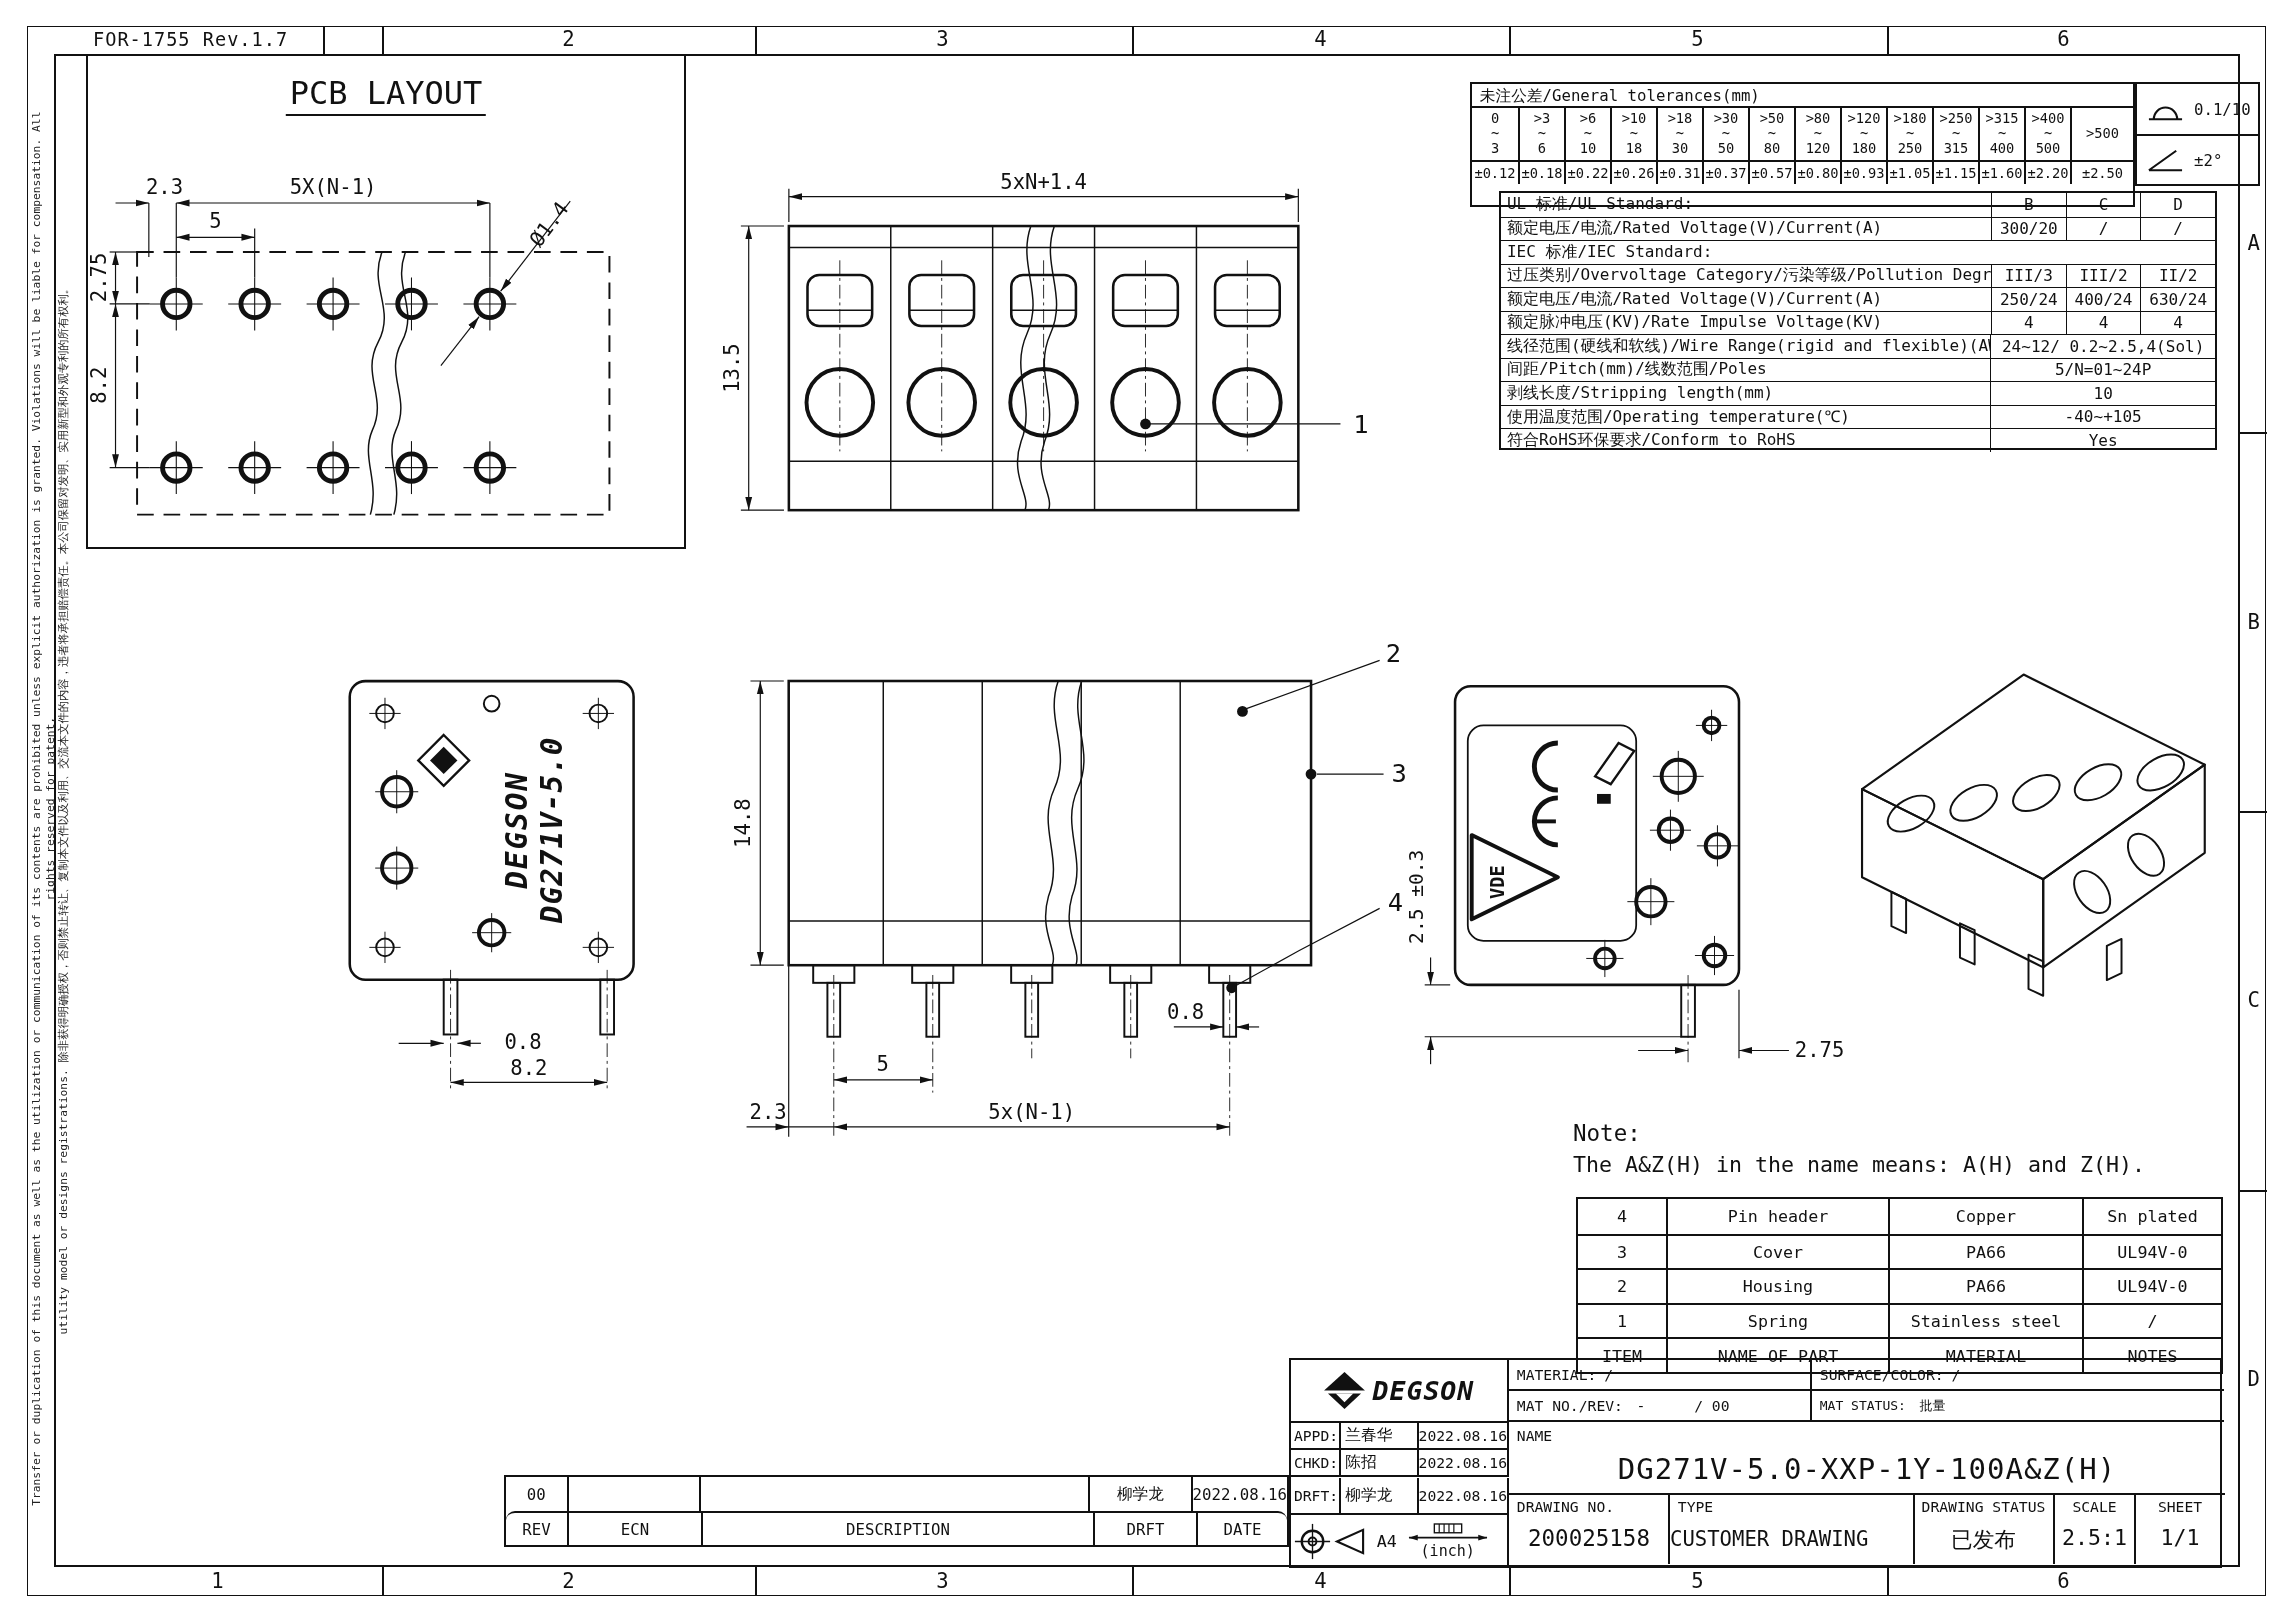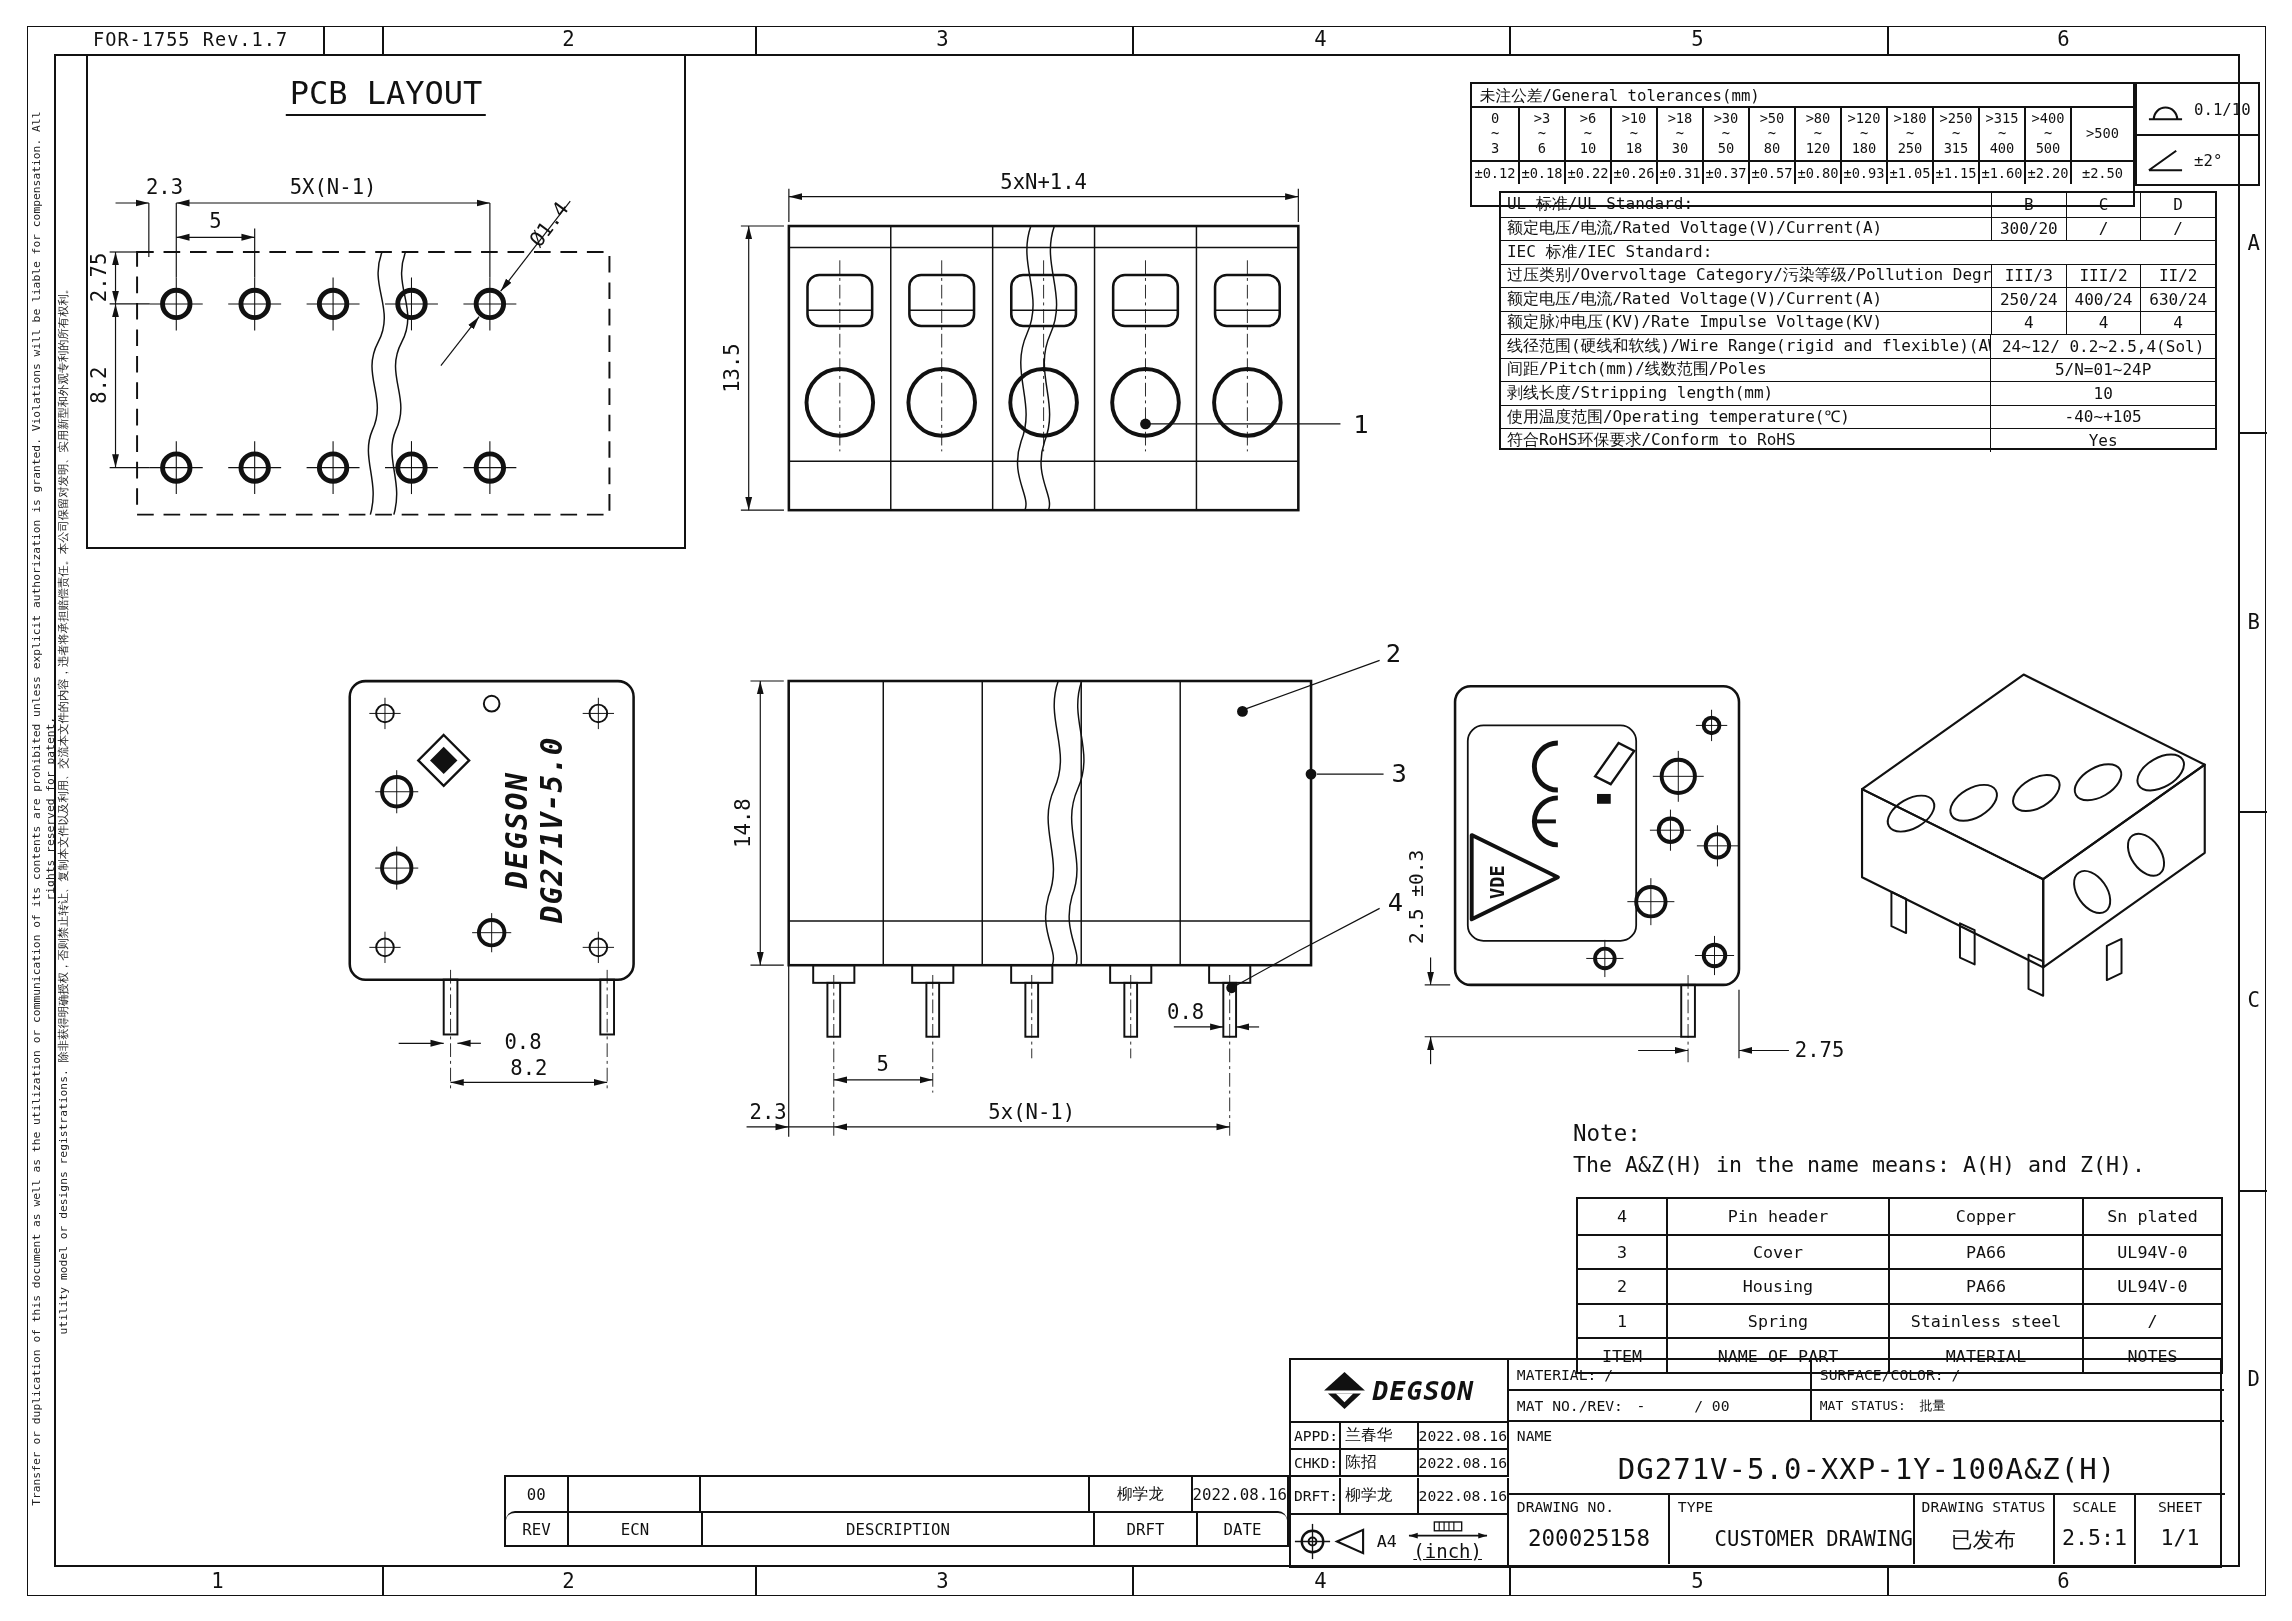--- a/index.html
+++ b/index.html
@@ -657,21 +657,21 @@
           <line x1="38" y1="2" x2="38" y2="11" stroke="#111" stroke-width="1.2"></line>
           <line x1="43" y1="2" x2="43" y2="11" stroke="#111" stroke-width="1.2"></line>
           <line x1="48" y1="2" x2="48" y2="11" stroke="#111" stroke-width="1.2"></line>
           <line x1="2" y1="16" x2="82" y2="16" stroke="#111" stroke-width="1.6" marker-start="url(#arr2)" marker-end="url(#arr2)"></line>
           <defs>
               <marker id="arr2" markerWidth="10" markerHeight="8" refX="9" refY="4" orient="auto-start-reverse" markerUnits="userSpaceOnUse">
                 <path d="M0,1 L9,4 L0,7 z" fill="#111"></path>
               </marker>
             </defs>
         </svg>
-        <span style="font-size:19px;text-decoration:underline;">(inch)</span>
+        <span style="font-size:15px;">(inch)</span>
       </div>
     </div>
 
     <div class="tb" style="left:218px;top:0;width:302px;height:31px;border-bottom:2px solid #111;box-sizing:border-box;display:flex;align-items:center;padding-left:7.8px;font-size:14.7px;gap:7.8px;">
       <span>MATERIAL:</span>
       <span>/</span>
     </div>
     <div class="tb" style="left:519px;top:0;width:414px;height:31px;border-left:2px solid #111;border-bottom:2px solid #111;box-sizing:border-box;display:flex;align-items:center;padding-left:7.8px;font-size:14.7px;gap:7.8px;">
       <span>SURFACE/COLOR:</span>
       <span>/</span>
@@ -690,21 +690,21 @@
       <div style="position:absolute;left:7.8px;top:3.9px;font-size:14.7px;">NAME</div>
       <div style="position:absolute;left:0;right:0;top:29px;text-align:center;font-size:29px;letter-spacing:1px;">DG271V-5.0-XXP-1Y-100A&amp;Z(H)</div>
     </div>
 
     <div class="tb" style="left:218px;top:134px;width:160px;height:70px;box-sizing:border-box;">
       <div class="lbl-sm" style="position:absolute;left:7.8px;top:3.9px;">DRAWING NO.</div>
       <div style="position:absolute;left:0;right:0;top:31px;text-align:center;font-size:22.5px;">200025158</div>
     </div>
     <div class="tb" style="left:377px;top:134px;width:245px;height:70px;border-left:2px solid #111;box-sizing:border-box;">
       <div class="lbl-sm" style="position:absolute;left:7.8px;top:3.9px;">TYPE</div>
-      <div style="position:absolute;left:0;right:0;top:33px;text-align:right;font-size:20.6px;">CUSTOMER DRAWING</div>
+      <div style="position:absolute;left:0;right:0;top:33px;text-align:left;font-size:20.6px;">CUSTOMER DRAWING</div>
     </div>
     <div class="tb" style="left:622px;top:134px;width:139px;height:70px;border-left:2px solid #111;box-sizing:border-box;">
       <div class="lbl-sm" style="position:absolute;left:0;right:0;top:3.9px;text-align:center;">DRAWING STATUS</div>
       <div style="position:absolute;left:0;right:0;top:31px;text-align:center;font-size:21.6px;">已发布</div>
     </div>
     <div class="tb" style="left:762px;top:134px;width:81px;height:70px;border-left:2px solid #111;box-sizing:border-box;">
       <div class="lbl-sm" style="position:absolute;left:0;right:0;top:3.9px;text-align:center;">SCALE</div>
       <div style="position:absolute;left:0;right:0;top:31px;text-align:center;font-size:21.6px;">2.5:1</div>
     </div>
     <div class="tb" style="left:843px;top:134px;width:90px;height:70px;border-left:2px solid #111;box-sizing:border-box;">

